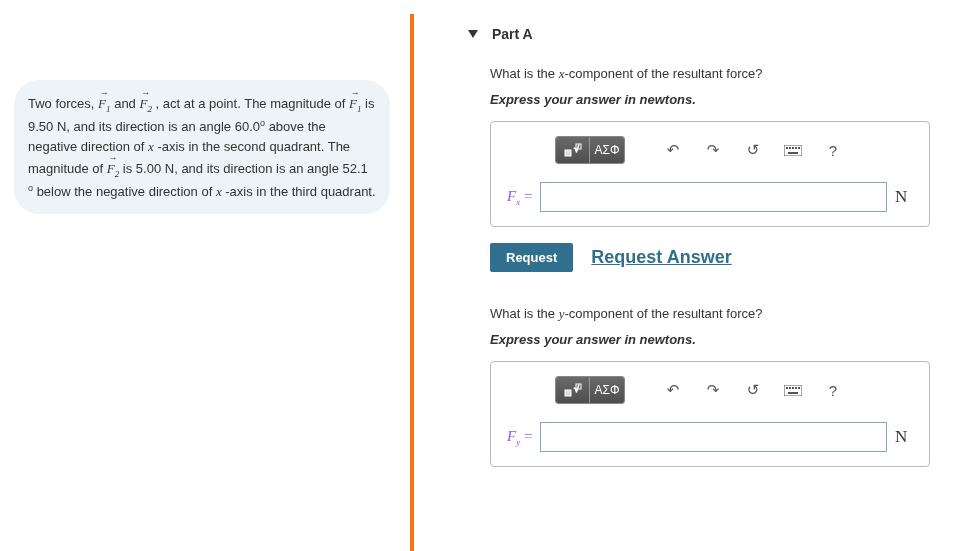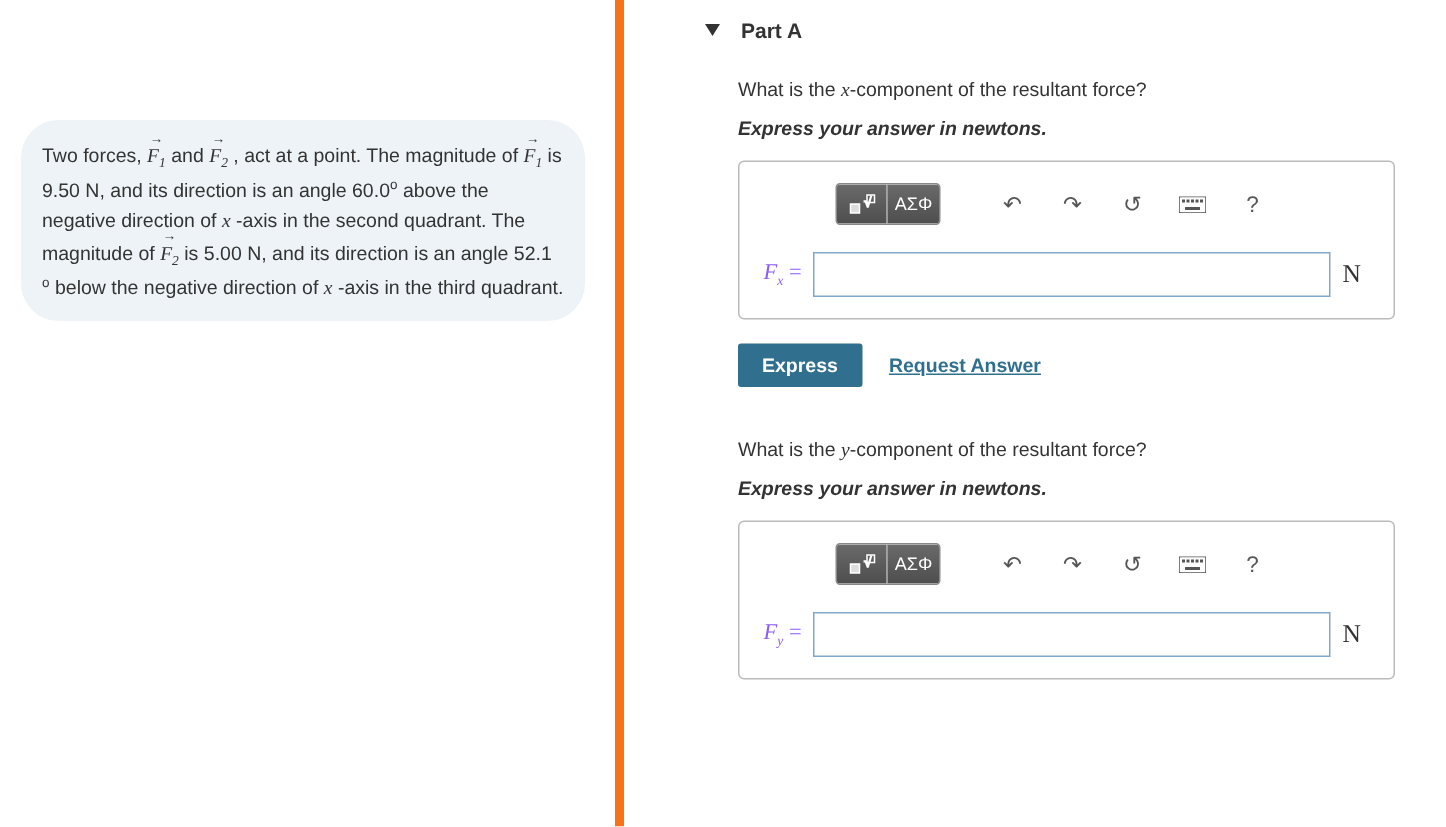--- a/index.html
+++ b/index.html
@@ -30,23 +30,24 @@
     content: "→";
     position: absolute;
     top: -6px; left: 0; right: 0;
     font-size: 9px; font-style: normal; text-align: center;
   }
   .sub { font-size: 9px; vertical-align: sub; }
   .ital { font-style: italic; font-family: 'Times New Roman', serif; }
   .deg { font-size: 9px; vertical-align: super; }
   .right-panel {
     flex: 1;
-    border-left: 6px solid #f97316;
+    border-left: 4px solid #f97316;
     padding: 12px 34px 0 54px;
     overflow: hidden;
+    margin-top: 14px;
   }
   .part-block { margin-bottom: 34px; }
   .part-header {
     display: flex; align-items: center;
     font-weight: bold; font-size: 14px; color: #333;
     margin-bottom: 24px;
     cursor: pointer;
   }
   .part-header .tri {
     width: 0; height: 0; margin-right: 14px;
@@ -102,21 +103,21 @@
     font-family: 'Times New Roman', serif; font-size: 17px; color: #333;
     min-width: 18px; text-align: left;
   }
   .actions { display: flex; align-items: center; gap: 18px; margin: 16px 0 0 22px; }
   .submit-btn {
     background: #30708e; color: #fff; border: none;
     padding: 7px 16px; font-size: 13px; font-weight: bold;
     border-radius: 2px; cursor: pointer;
   }
   .request-link {
-    color: #30708e; font-size: 13px; font-weight: bold;
+    color: #30708e; font-size: 18px; font-weight: bold;
     text-decoration: underline; cursor: pointer;
   }
   .math-sym { font-family: 'Times New Roman', serif; }
 </style>
 </head>
 <body>
 
 <div class="container">
   <div class="left-panel">
     <div class="problem-box">
@@ -182,21 +183,21 @@
         <div class="answer-row">
           <div class="answer-label">
             <span class="math-sym">F</span><span class="sub" style="font-style:italic">x</span><span style="font-style:normal"> = </span>
           </div>
           <input class="answer-input" type="text" style="">
           <div class="answer-unit">N</div>
         </div>
       </div>
 
       <div class="actions">
-        <button class="submit-btn">Express</button>
+        <button class="submit-btn">Request</button>
         <a class="request-link">Request Answer</a>
       </div>
     </div>
 
     <div class="part-block">
       <div class="question-text">
         <span>What is the </span><span class="ital">y</span><span>-component of the resultant force?</span>
       </div>
       <div class="instruction">Express your answer in newtons.</div>
 

